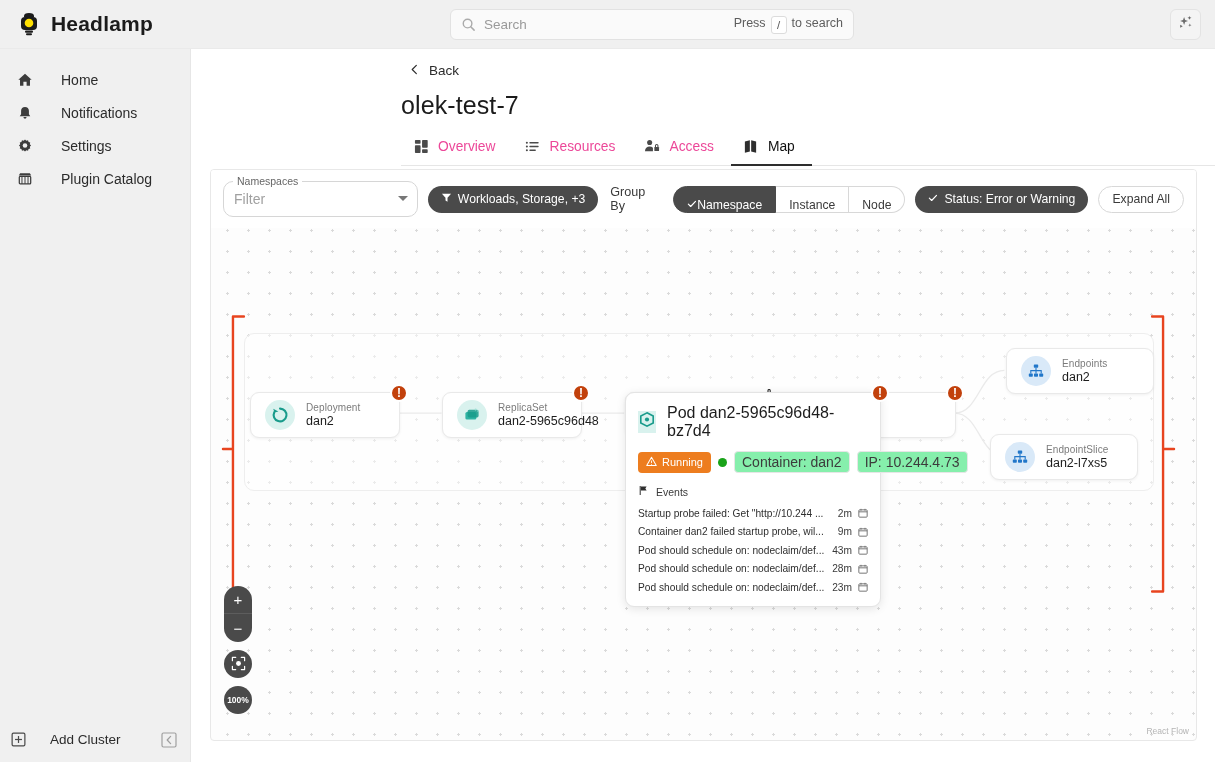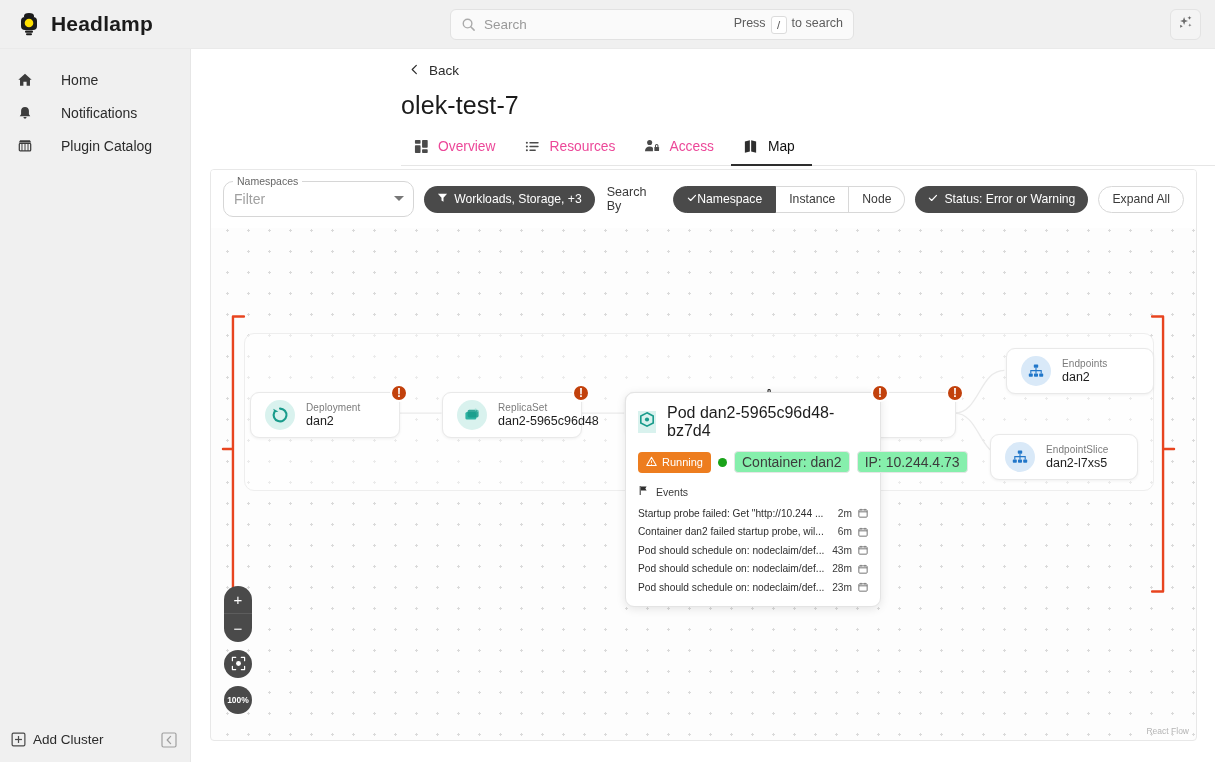--- a/index.html
+++ b/index.html
@@ -67,21 +67,21 @@
   .nav-item {
     display: flex; align-items: center; gap: 28px;
     height: 33px; padding-left: 16px;
     font-size: 14px; color: #2b2b2b; cursor: pointer;
   }
   .nav-icon { width: 17px; height: 17px; flex: 0 0 17px; display: flex; align-items: center; justify-content: center; }
   .sidebar-bottom {
     margin-top: auto; padding: 0 0 14px 0;
     display: flex; align-items: center; justify-content: space-between;
   }
-  .add-cluster { display: flex; align-items: center; gap: 6px; padding-left: 10px; font-size: 13.5px; color: #2b2b2b; cursor: pointer; }
+  .add-cluster { display: flex; align-items: center; gap: 23px; padding-left: 10px; font-size: 13.5px; color: #2b2b2b; cursor: pointer; }
   .collapse-btn { margin-right: 13px; width: 16px; height: 16px; cursor: pointer; opacity: .6; }
 
   
   .main { flex: 1; min-width: 0; background: #fff; position: relative; }
   .back {
     display: inline-flex; align-items: center; gap: 9px;
     margin: 14px 0 0 218px; font-size: 13.5px; color: #2b2b2b; cursor: pointer;
   }
   .page-title { margin: 12px 0 0 210px; font-size: 25px; font-weight: 400; letter-spacing: .1px; color: #1b1b1b; }
 
@@ -138,21 +138,21 @@
 
   .pill {
     height: 27px; border-radius: 14px; display: inline-flex; align-items: center; gap: 6px;
     padding: 0 13px; font-size: 12.2px; cursor: pointer; white-space: nowrap;
   }
   .pill.dark { background: #4a4a4a; color: #fff; }
   .pill.light { background: #fff; color: #3a3a3a; border: 1px solid #d8d8d8; }
   .groupby-label { font-size: 12.6px; color: #3a3a3a; margin-left: 2px; }
   .seg { display: inline-flex; align-items: stretch; }
   .seg .segbtn {
-    height: 27px; display: inline-flex; align-items: center; padding: 0 13px;
+    height: 27px; display: inline-flex; align-items: flex-end; padding: 0 13px;
     font-size: 12.2px; border: 1px solid #d8d8d8; border-left: none; background: #fff;
     color: #3a3a3a; cursor: pointer;
   }
   .seg .segbtn:first-child { border-left: 1px solid #d8d8d8; border-radius: 14px 0 0 14px; }
   .seg .segbtn:last-child { border-radius: 0 14px 14px 0; }
   .seg .segbtn.on { background: #4a4a4a; color: #fff; border-color: #4a4a4a; }
 
   
   .canvas { position: absolute; inset: 0; }
 
@@ -292,20 +292,29 @@
         <div class="nav-item">
           <span class="nav-icon">
             <svg width="16" height="16" viewBox="0 0 18 18">
                 <path d="M9 2.2 C6.3 2.2 4.6 4.1 4.6 6.6 L4.6 10.4 L3.1 12.6 L14.9 12.6 L13.4 10.4 L13.4 6.6 C13.4 4.1 11.7 2.2 9 2.2 Z" fill="#3c3c3c"></path>
                 <path d="M7.3 13.6 C7.3 14.7 8.1 15.5 9 15.5 C9.9 15.5 10.7 14.7 10.7 13.6 Z" fill="#3c3c3c"></path>
               </svg>
           </span>
           <span>Notifications</span>
         </div>
 
+        <div class="nav-item">
+          <span class="nav-icon">
+            <svg width="16" height="16" viewBox="0 0 18 18">
+              <path d="M9 1.6 L10.5 3 L12.4 2.5 L13 4.4 L14.9 5 L14.4 6.9 L15.8 8.4 L14.4 9.9 L14.9 11.8 L13 12.4 L12.4 14.3 L10.5 13.8 L9 15.2 L7.5 13.8 L5.6 14.3 L5 12.4 L3.1 11.8 L3.6 9.9 L2.2 8.4 L3.6 6.9 L3.1 5 L5 4.4 L5.6 2.5 L7.5 3 Z" fill="#3c3c3c"></path>
+              <circle cx="9" cy="8.4" r="2.6" fill="#f0f0f0"></circle>
+            </svg>
+          </span>
+          <span>Settings</span>
+        </div>
 
         <div class="nav-item">
           <span class="nav-icon">
             <svg width="16" height="16" viewBox="0 0 18 18">
               <path d="M2 5 L3.5 2.5 L14.5 2.5 L16 5 Z" fill="#3c3c3c"></path>
               <rect x="2.6" y="6" width="12.8" height="8.4" rx="1" fill="none" stroke="#3c3c3c" stroke-width="1.4"></rect>
               <line x1="5.6" y1="6" x2="5.6" y2="14.4" stroke="#3c3c3c" stroke-width="1.1"></line>
               <line x1="9" y1="6" x2="9" y2="14.4" stroke="#3c3c3c" stroke-width="1.1"></line>
               <line x1="12.4" y1="6" x2="12.4" y2="14.4" stroke="#3c3c3c" stroke-width="1.1"></line>
             </svg>
@@ -531,21 +540,21 @@
             <span class="age">2m</span>
             <span class="cal"><svg width="10" height="10" viewBox="0 0 12 12">
                   <rect x="1" y="2.2" width="10" height="8.8" rx="1" fill="none" stroke="#3a3a3a" stroke-width="1.1"></rect>
                   <line x1="1" y1="4.6" x2="11" y2="4.6" stroke="#3a3a3a" stroke-width="1.1"></line>
                   <line x1="3.6" y1="1" x2="3.6" y2="3.2" stroke="#3a3a3a" stroke-width="1.1"></line>
                   <line x1="8.4" y1="1" x2="8.4" y2="3.2" stroke="#3a3a3a" stroke-width="1.1"></line>
                 </svg></span>
           </div>
           <div class="ev">
             <span class="msg">Container dan2 failed startup probe, wil...</span>
-            <span class="age">6m</span>
+            <span class="age">9m</span>
             <span class="cal"><svg width="10" height="10" viewBox="0 0 12 12">
                   <rect x="1" y="2.2" width="10" height="8.8" rx="1" fill="none" stroke="#3a3a3a" stroke-width="1.1"></rect>
                   <line x1="1" y1="4.6" x2="11" y2="4.6" stroke="#3a3a3a" stroke-width="1.1"></line>
                   <line x1="3.6" y1="1" x2="3.6" y2="3.2" stroke="#3a3a3a" stroke-width="1.1"></line>
                   <line x1="8.4" y1="1" x2="8.4" y2="3.2" stroke="#3a3a3a" stroke-width="1.1"></line>
                 </svg></span>
           </div>
           <div class="ev">
             <span class="msg">Pod should schedule on: nodeclaim/def...</span>
             <span class="age">43m</span>
@@ -595,21 +604,21 @@
 
       <div class="pill dark">
         <span>
           <svg width="11" height="11" viewBox="0 0 12 12">
               <path d="M1 1.8 L11 1.8 L7.1 6.4 L7.1 10.6 L4.9 9.4 L4.9 6.4 Z" fill="#fff"></path>
             </svg>
         </span>
         <span>Workloads, Storage, +3</span>
       </div>
 
-      <span class="groupby-label">Search By</span>
+      <span class="groupby-label">Group By</span>
 
       <span class="seg">
         <span class="segbtn on">
           <span>
             <svg width="10" height="10" viewBox="0 0 12 12">
                 <path d="M1.6 6.2 L4.4 9 L10.2 2.8" fill="none" stroke="#fff" stroke-width="1.4" stroke-linecap="round" stroke-linejoin="round"></path>
               </svg>
           </span>
           <span>Namespace</span>
         </span>

